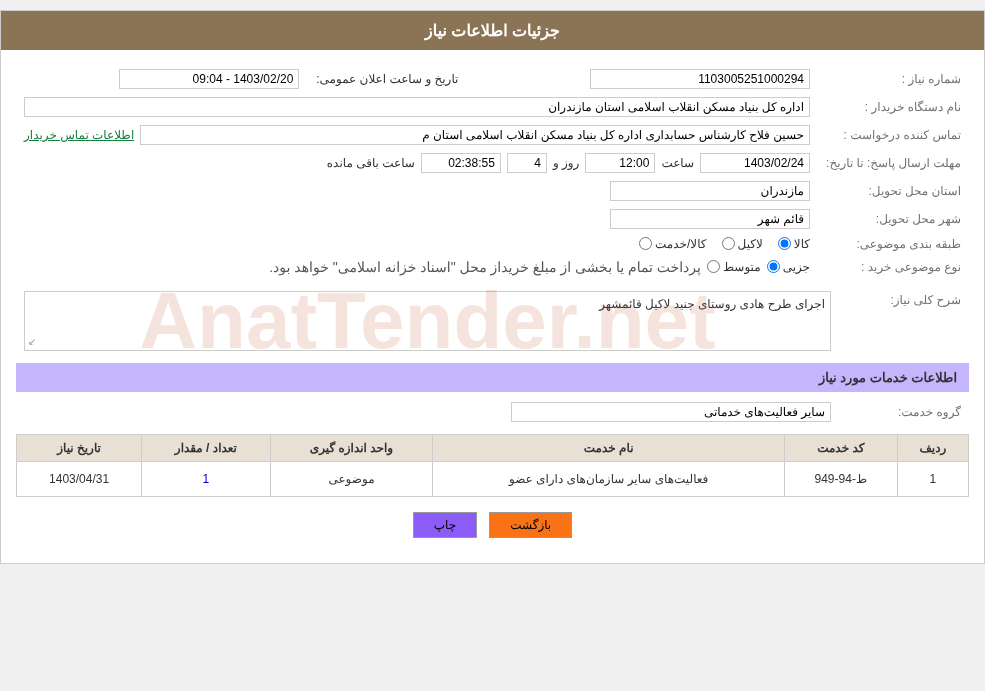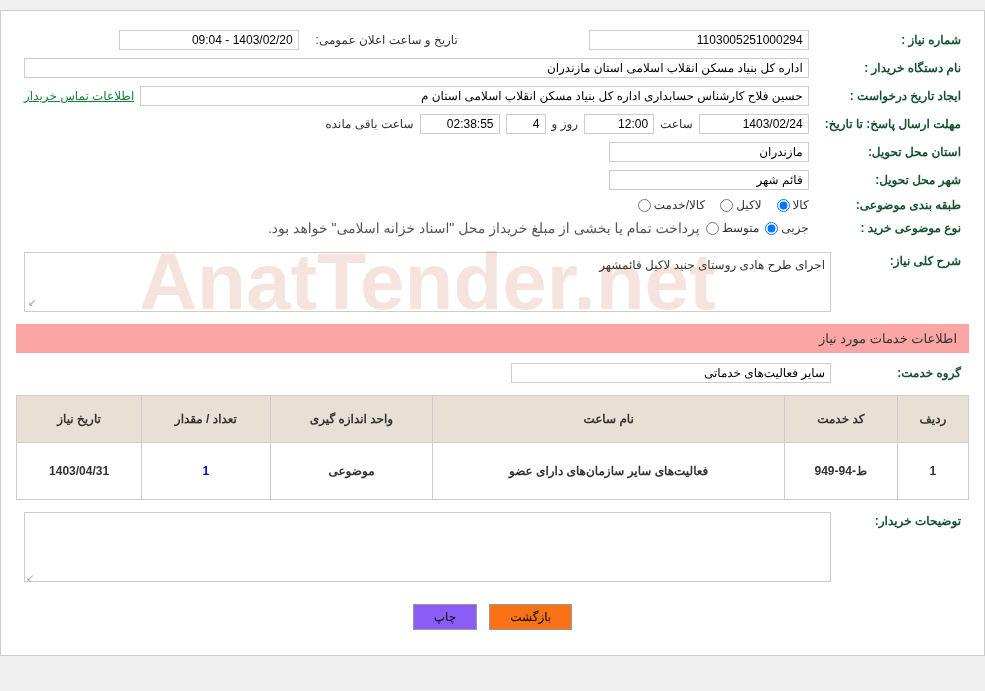--- a/index.html
+++ b/index.html
@@ -32,74 +32,73 @@
       border-collapse: collapse;
       margin-bottom: 8px;
     }
     .info-table td {
       padding: 4px 8px;
       vertical-align: middle;
     }
     .label-cell {
       white-space: nowrap;
       text-align: right;
-      font-weight: bold;
-      color: #14532d;
+      font-weight: normal;
+      color: #737373;
       width: 130px;
     }
     .row-flex {
       display: flex;
       align-items: center;
       gap: 6px;
     }
     .section-header {
-      background: #fca5a5;
+      background: #c4b5fd;
       padding: 7px 12px;
-      font-weight: normal;
+      font-weight: bold;
       font-size: 13px;
       margin: 8px 0 6px 0;
       text-align: right;
     }
     .link-text {
       color: #15803d;
       text-decoration: underline;
       cursor: pointer;
     }
     .radio-group {
       display: flex;
       gap: 15px;
       align-items: center;
       direction: rtl;
     }
     .radio-item {
       display: flex;
-      align-items: flex-end;
+      align-items: flex-start;
       gap: 3px;
     }
     .watermark-area {
       position: relative;
       background: #fafafa;
     }
     .service-table {
       width: 100%;
       border-collapse: collapse;
       margin: 8px 0;
     }
     .service-table th {
       background: #e8e0d4;
       border: 1px solid #ccc;
-      padding: 16px 8px;
+      padding: 6px 8px;
       text-align: center;
       font-weight: bold;
     }
     .service-table td {
       border: 1px solid #ccc;
-      padding: 21px 8px;
+      padding: 10px 8px;
       text-align: center;
-      font-weight: bold;
     }
     .service-table td.blue-text {
       color: #0000cc;
     }
     .textarea-box {
       width: 100%;
       min-height: 70px;
       border: 1px solid #ccc;
       background: #fff;
       padding: 4px;
@@ -172,20 +171,23 @@
       left: 2px;
       color: #aaa;
       font-size: 10px;
     }
   </style>
 </head>
 <body>
 
 <div class="page-container">
 
+  <div class="header-bar">
+    <span>جزئیات اطلاعات نیاز</span>
+  </div>
 
   <div class="content-area">
 
     <table class="info-table">
 
       <tbody>
           <tr>
         <td class="label-cell">شماره نیاز :</td>
         <td>
           <input type="text" style="width: 220px; text-align: right;" readonly="" value="1103005251000294">
@@ -197,21 +199,21 @@
       </tr>
 
       <tr>
         <td class="label-cell">نام دستگاه خریدار :</td>
         <td colspan="3">
           <input type="text" style="width: 100%;" readonly="" value="اداره کل بنیاد مسکن انقلاب اسلامی استان مازندران">
         </td>
       </tr>
 
       <tr>
-        <td class="label-cell">ایجاد تاریخ درخواست :</td>
+        <td class="label-cell">تماس کننده درخواست :</td>
         <td colspan="3">
           <div class="row-flex">
             <input type="text" style="flex: 1 1 0%;" readonly="" value="حسین فلاح کارشناس حسابداری اداره کل بنیاد مسکن انقلاب اسلامی استان م">
             <span class="link-text">اطلاعات تماس خریدار</span>
           </div>
         </td>
       </tr>
 
       <tr>
         <td class="label-cell">مهلت ارسال پاسخ: تا تاریخ:</td>
@@ -311,53 +313,38 @@
         </td>
       </tr>
     </tbody>
       </table>
 
     <table class="service-table">
       <thead>
         <tr>
           <th>ردیف</th>
           <th>کد خدمت</th>
-          <th>نام ساعت</th>
+          <th>نام خدمت</th>
           <th>واحد اندازه گیری</th>
           <th>تعداد / مقدار</th>
           <th>تاریخ نیاز</th>
         </tr>
       </thead>
       <tbody>
         <tr>
           <td>1</td>
           <td>ط-94-949</td>
           <td>فعالیت‌های سایر سازمان‌های دارای عضو</td>
           <td>موضوعی</td>
           <td class="blue-text">1</td>
           <td>1403/04/31</td>
         </tr>
       </tbody>
     </table>
 
-    <table class="info-table">
-      <tbody>
-          <tr>
-        <td class="label-cell" style="vertical-align:top; padding-top:6px; width:130px;">
-          <span>توضیحات خریدار:</span>
-        </td>
-        <td>
-          <div class="textarea-container">
-            <textarea class="textarea-box" style=""></textarea>
-            <span class="resize-handle">↙</span>
-          </div>
-        </td>
-      </tr>
-    </tbody>
-      </table>
 
     <div class="buttons-row">
       <button class="btn btn-back">بازگشت</button>
       <button class="btn btn-print">چاپ</button>
     </div>
 
   </div>
 </div>
 
 </body></html>

